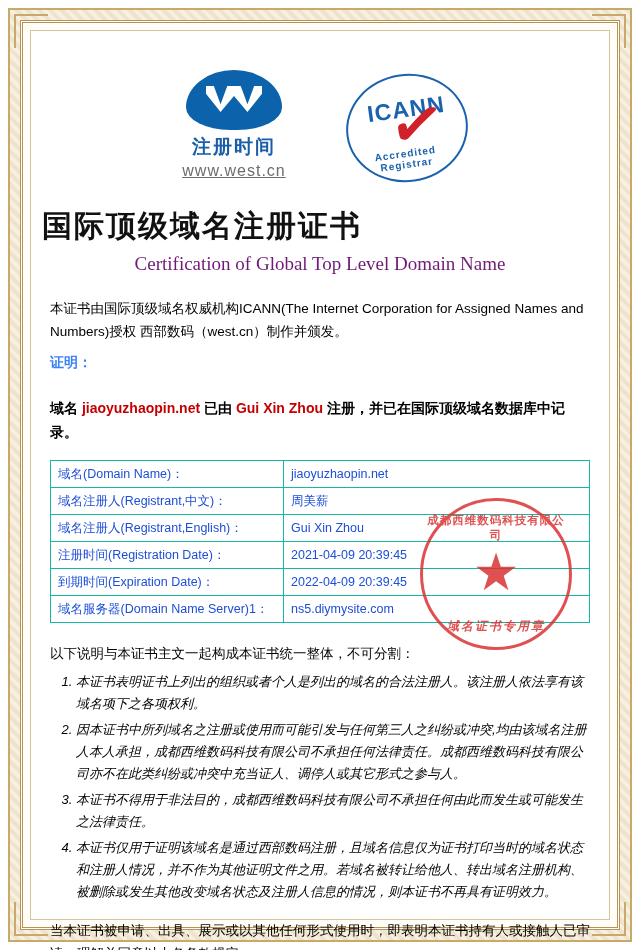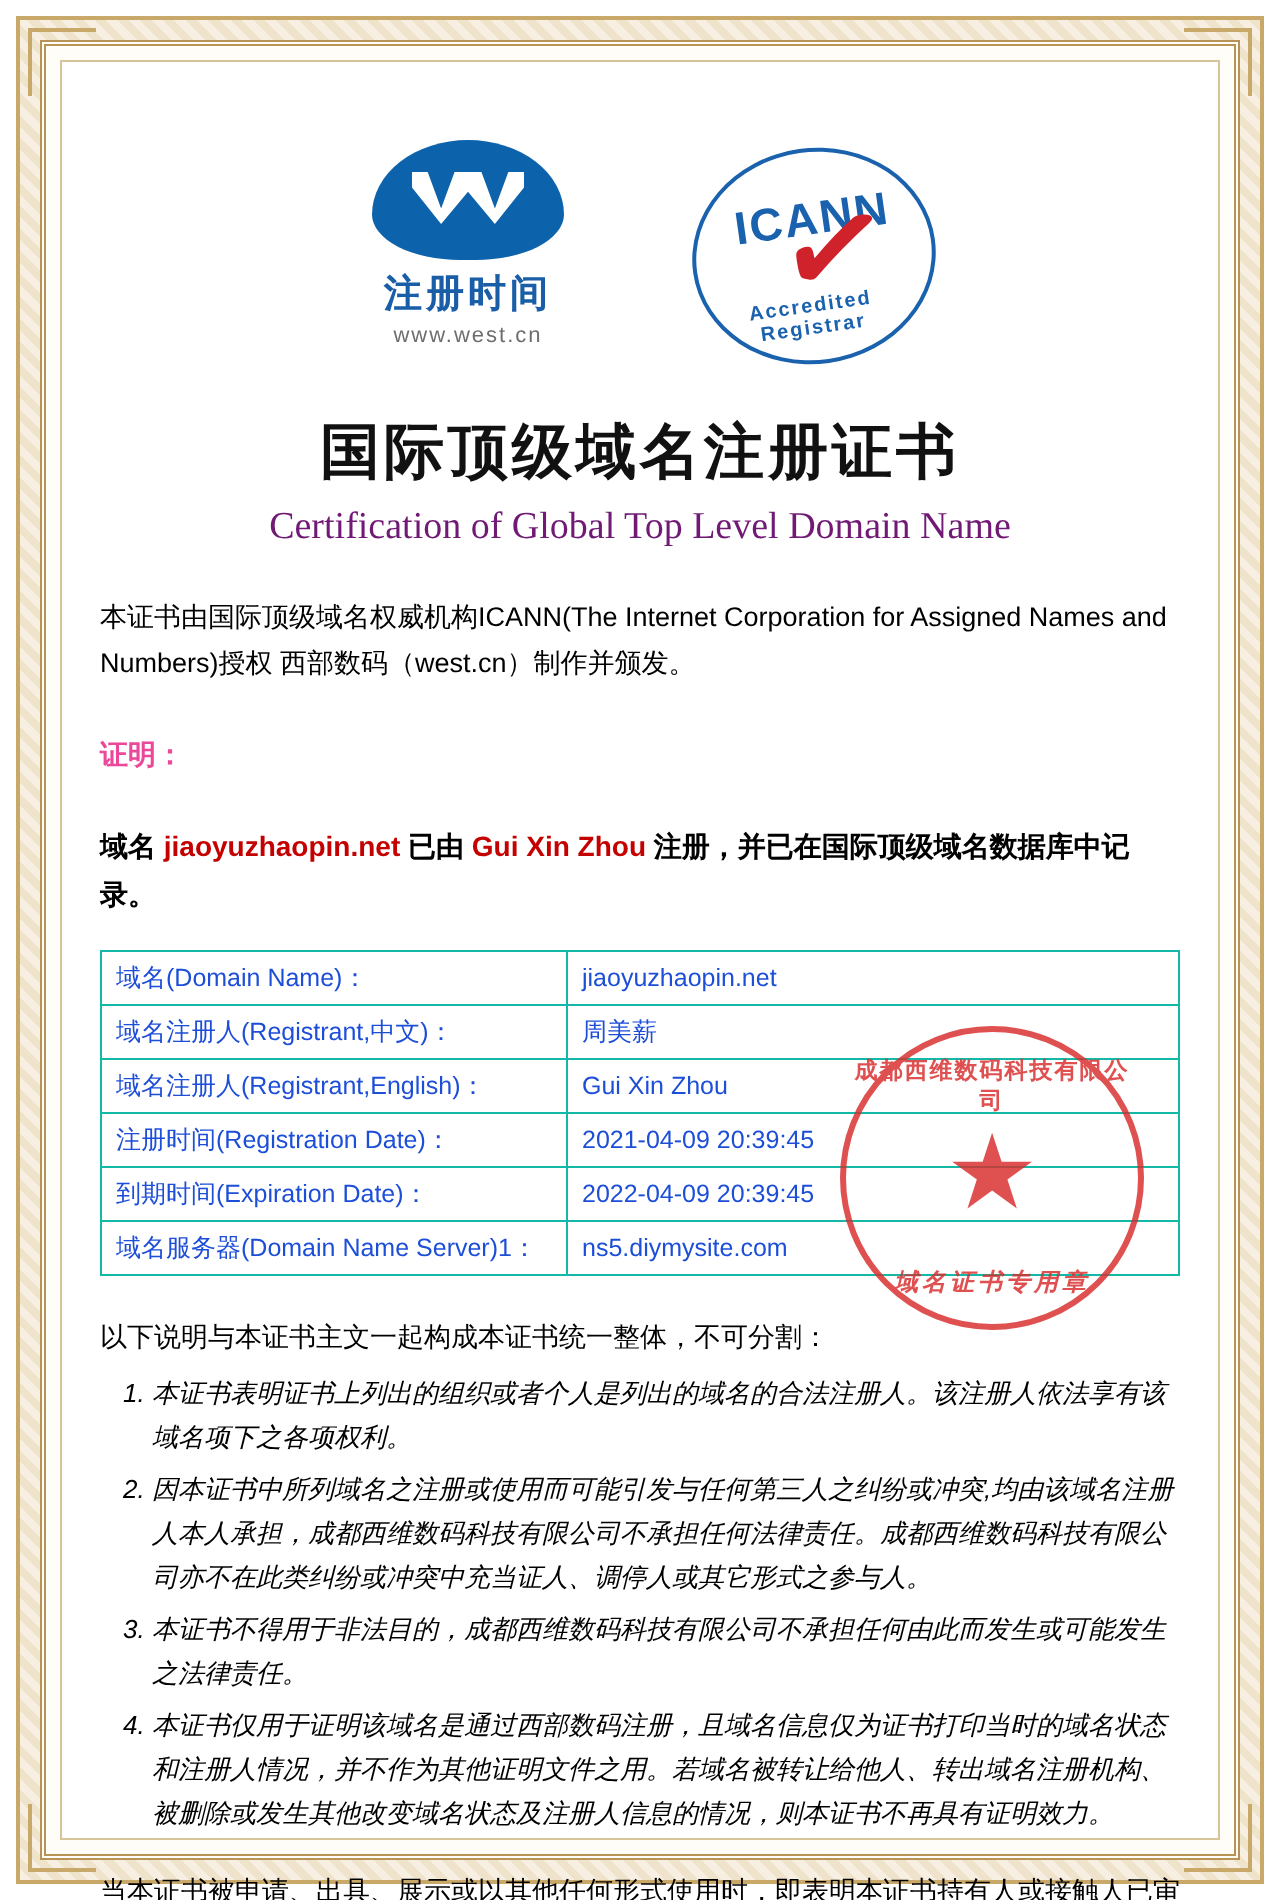--- a/index.html
+++ b/index.html
@@ -94,24 +94,25 @@
     clip-path: polygon(0 0, 14% 0, 26% 70%, 38% 0, 62% 0, 74% 70%, 86% 0, 100% 0, 100% 30%, 74% 100%, 50% 38%, 26% 100%, 0 30%);
   }
   .west-name {
     font-size: 19px;
     font-weight: bold;
     color: #1a5ea8;
     letter-spacing: 2px;
     margin-top: 4px;
   }
   .west-url {
-    font-size: 11px;
+    font-size: 16px;
     color: #6d6d6d;
     letter-spacing: 1px;
     margin-top: 2px;
+    text-decoration: underline;
   }
   .icann-logo {
     width: 138px;
     height: 114px;
     position: relative;
   }
   .icann-seal {
     position: absolute;
     left: 8px; top: 4px;
     width: 118px; height: 104px;
@@ -150,21 +151,21 @@
     color: #d0222a;
     font-size: 64px;
     line-height: 70px;
     font-weight: bold;
     transform: rotate(8deg);
   }
 
   
   .title-cn {
     margin-top: 16px;
-    text-align: center;
+    text-align: left;
     font-size: 30px;
     font-weight: bold;
     color: #111111;
     letter-spacing: 2px;
   }
   .title-en {
     margin-top: 6px;
     text-align: center;
     font-size: 19px;
     color: #701a75;
@@ -175,24 +176,24 @@
   .body-area {
     margin-top: 22px;
     padding: 0 8px;
   }
   .intro {
     font-size: 13.5px;
     line-height: 23px;
     color: #000000;
   }
   .zhengming {
-    margin-top: 26px;
+    margin-top: 11px;
     font-size: 14px;
     font-weight: bold;
-    color: #ec4899;
+    color: #3b82f6;
   }
   .claim {
     margin-top: 24px;
     font-size: 14px;
     font-weight: bold;
     line-height: 24px;
     color: #000000;
   }
   .claim .domain-hl { color: #c40000; }
   .claim .name-hl { color: #c40000; }

